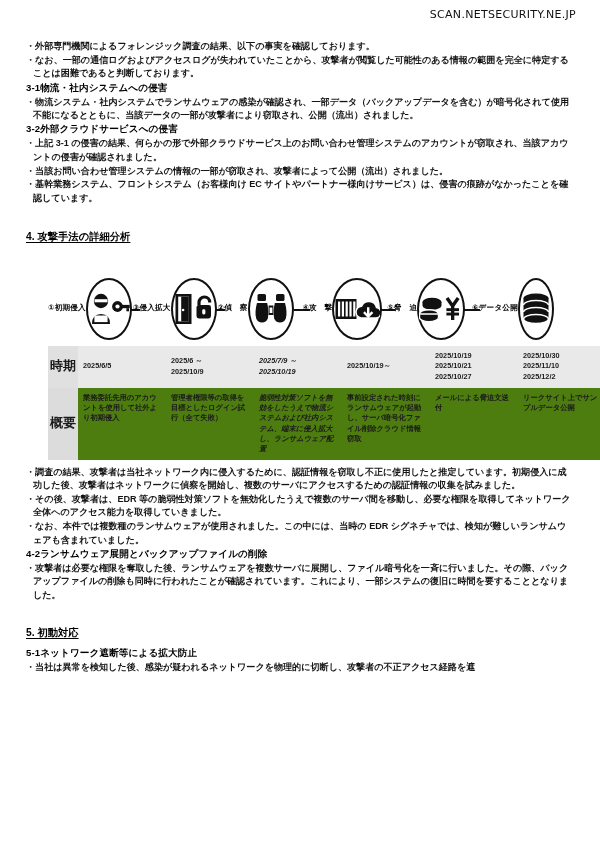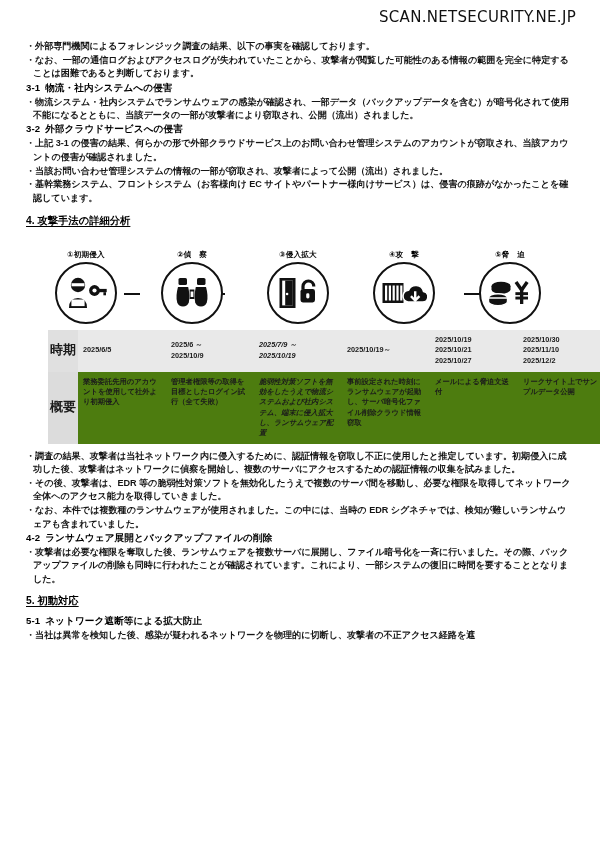--- a/index.html
+++ b/index.html
@@ -19,21 +19,21 @@
     position: relative;
     width: 600px;
     height: 850px;
     box-sizing: border-box;
     padding: 0 22px;
   }
   .watermark {
     position: absolute;
     top: 8px;
     right: 24px;
-    font-size: 15px;
+    font-size: 11px;
     letter-spacing: 0.3px;
     color: #111;
     font-family: "DejaVu Sans", sans-serif;
     font-weight: 400;
   }
   .body-area {
     position: absolute;
     top: 40px;
     left: 26px;
     right: 22px;
@@ -52,28 +52,28 @@
     color: #151515;
   }
   .sec-head {
     font-size: 9.6px;
     font-weight: 700;
     margin-top: 1px;
     margin-bottom: 1px;
     color: #000;
     letter-spacing: 0.1px;
   }
-  .sec-head .num { margin-right: 5px; }
+  .sec-head .num { }
   .major-head {
     font-size: 10.3px;
     font-weight: 700;
     color: #000;
     text-decoration: underline;
     text-underline-offset: 2px;
-    margin-top: 8px;
+    margin-top: 24px;
     margin-bottom: 6px;
     display: inline-block;
   }
   .gap-sm { height: 6px; }
 
   
   .diagram {
     width: 500px;
     margin: 4px 0 0 22px;
     position: relative;
@@ -81,21 +81,21 @@
   .stage-row {
     display: flex;
     align-items: flex-end;
     justify-content: space-between;
     position: relative;
     height: 86px;
   }
   .stage {
     width: 76px;
     display: flex;
-    flex-direction: column;
+    flex-direction: row;
     align-items: center;
     position: relative;
     z-index: 2;
   }
   .stage-label {
     font-size: 7.6px;
     font-weight: 700;
     white-space: nowrap;
     margin-bottom: 2px;
     color: #000;
@@ -209,44 +209,44 @@
               <rect x="6.4" y="23.5" width="13.2" height="6.6" fill="#fff"></rect>
               <circle cx="29.5" cy="14.5" r="5.4" fill="#111"></circle>
               <circle cx="29.5" cy="14.5" r="2.1" fill="#fff"></circle>
               <rect x="33.5" y="12.9" width="8.2" height="3.3" fill="#111"></rect>
               <rect x="38.4" y="16.2" width="2.6" height="3.1" fill="#111"></rect>
             </svg>
           </div>
         </div>
 
         <div class="stage">
-          <div class="stage-label">②偵　察</div>
-          <div class="circle">
-            <svg width="36" height="34" viewBox="0 0 36 34">
-              <rect x="4.5" y="2" width="8.5" height="7" rx="1.6" fill="#111"></rect>
-              <rect x="23" y="2" width="8.5" height="7" rx="1.6" fill="#111"></rect>
-              <path d="M4 11 q-2.6 9-0.8 15.5 a6.2 6.2 0 0 0 11.6 0 q1.4-6.5 -0.6-15.5 z" fill="#111"></path>
-              <path d="M21.8 11 q-2 9-0.6 15.5 a6.2 6.2 0 0 0 11.6 0 q1.8-6.5 -0.8-15.5 z" fill="#111"></path>
-              <rect x="15.6" y="13.5" width="4.8" height="9.5" fill="#111"></rect>
-              <rect x="16.6" y="15.5" width="2.8" height="5.5" fill="#fff"></rect>
-            </svg>
-          </div>
-        </div>
-
-        <div class="stage">
           <div class="stage-label">③侵入拡大</div>
           <div class="circle">
             <svg width="42" height="34" viewBox="0 0 42 34">
               <rect x="2.5" y="2" width="16" height="30" fill="#111"></rect>
               <rect x="5.2" y="4.6" width="10.6" height="24.8" fill="#fff"></rect>
               <rect x="8.2" y="4.6" width="7.6" height="24.8" fill="#111"></rect>
               <circle cx="10.1" cy="18" r="1.3" fill="#fff"></circle>
               <path d="M26 13 v-2.6 a5.4 5.4 0 0 1 10.8 0" fill="none" stroke="#111" stroke-width="3.2"></path>
               <rect x="23.5" y="13" width="14.5" height="13.5" rx="2.4" fill="#111"></rect>
               <rect x="29.2" y="17.3" width="3.2" height="5.2" rx="1.4" fill="#fff"></rect>
+            </svg>
+          </div>
+        </div>
+
+        <div class="stage">
+          <div class="stage-label">②偵　察</div>
+          <div class="circle">
+            <svg width="36" height="34" viewBox="0 0 36 34">
+              <rect x="4.5" y="2" width="8.5" height="7" rx="1.6" fill="#111"></rect>
+              <rect x="23" y="2" width="8.5" height="7" rx="1.6" fill="#111"></rect>
+              <path d="M4 11 q-2.6 9-0.8 15.5 a6.2 6.2 0 0 0 11.6 0 q1.4-6.5 -0.6-15.5 z" fill="#111"></path>
+              <path d="M21.8 11 q-2 9-0.6 15.5 a6.2 6.2 0 0 0 11.6 0 q1.8-6.5 -0.8-15.5 z" fill="#111"></path>
+              <rect x="15.6" y="13.5" width="4.8" height="9.5" fill="#111"></rect>
+              <rect x="16.6" y="15.5" width="2.8" height="5.5" fill="#fff"></rect>
             </svg>
           </div>
         </div>
 
         <div class="stage">
           <div class="stage-label">④攻　撃</div>
           <div class="circle">
             <svg width="46" height="32" viewBox="0 0 46 32">
               <rect x="1.5" y="6" width="21" height="20" fill="#111"></rect>
               <rect x="4" y="8.5" width="2.2" height="15" fill="#fff"></rect>
@@ -269,20 +269,34 @@
               <ellipse cx="10" cy="21" rx="9.5" ry="4.3" fill="#111" stroke="#fff" stroke-width="1.4"></ellipse>
               <path d="M0.5 21 v3.4 a9.5 4.3 0 0 0 19 0 V21 z" fill="#111" stroke="#fff" stroke-width="1.4"></path>
               <path d="M28 5 l5.6 8 l5.6-8" fill="none" stroke="#111" stroke-width="3.4"></path>
               <rect x="32" y="12" width="3.3" height="15" fill="#111"></rect>
               <rect x="27.4" y="15.2" width="12.6" height="2.9" fill="#111"></rect>
               <rect x="27.4" y="19.6" width="12.6" height="2.9" fill="#111"></rect>
             </svg>
           </div>
         </div>
 
+        <div class="stage">
+          <div class="stage-label">⑥データ公開</div>
+          <div class="circle">
+            <svg width="32" height="34" viewBox="0 0 32 34">
+              <ellipse cx="16" cy="6" rx="12.5" ry="4.4" fill="#111"></ellipse>
+              <rect x="3.5" y="6" width="25" height="7" fill="#111"></rect>
+              <ellipse cx="16" cy="13" rx="12.5" ry="4.4" fill="#111" stroke="#fff" stroke-width="1.5"></ellipse>
+              <rect x="3.5" y="13" width="25" height="7" fill="#111"></rect>
+              <ellipse cx="16" cy="20" rx="12.5" ry="4.4" fill="#111" stroke="#fff" stroke-width="1.5"></ellipse>
+              <rect x="3.5" y="20" width="25" height="7" fill="#111"></rect>
+              <ellipse cx="16" cy="27" rx="12.5" ry="4.4" fill="#111" stroke="#fff" stroke-width="1.5"></ellipse>
+            </svg>
+          </div>
+        </div>
 
       </div>
     </div>
 
     
     <table class="timeline">
       <tbody>
           <tr class="row-time">
         <td class="rowlabel">時期</td>
         <td class="c1">2025/6/5</td>

